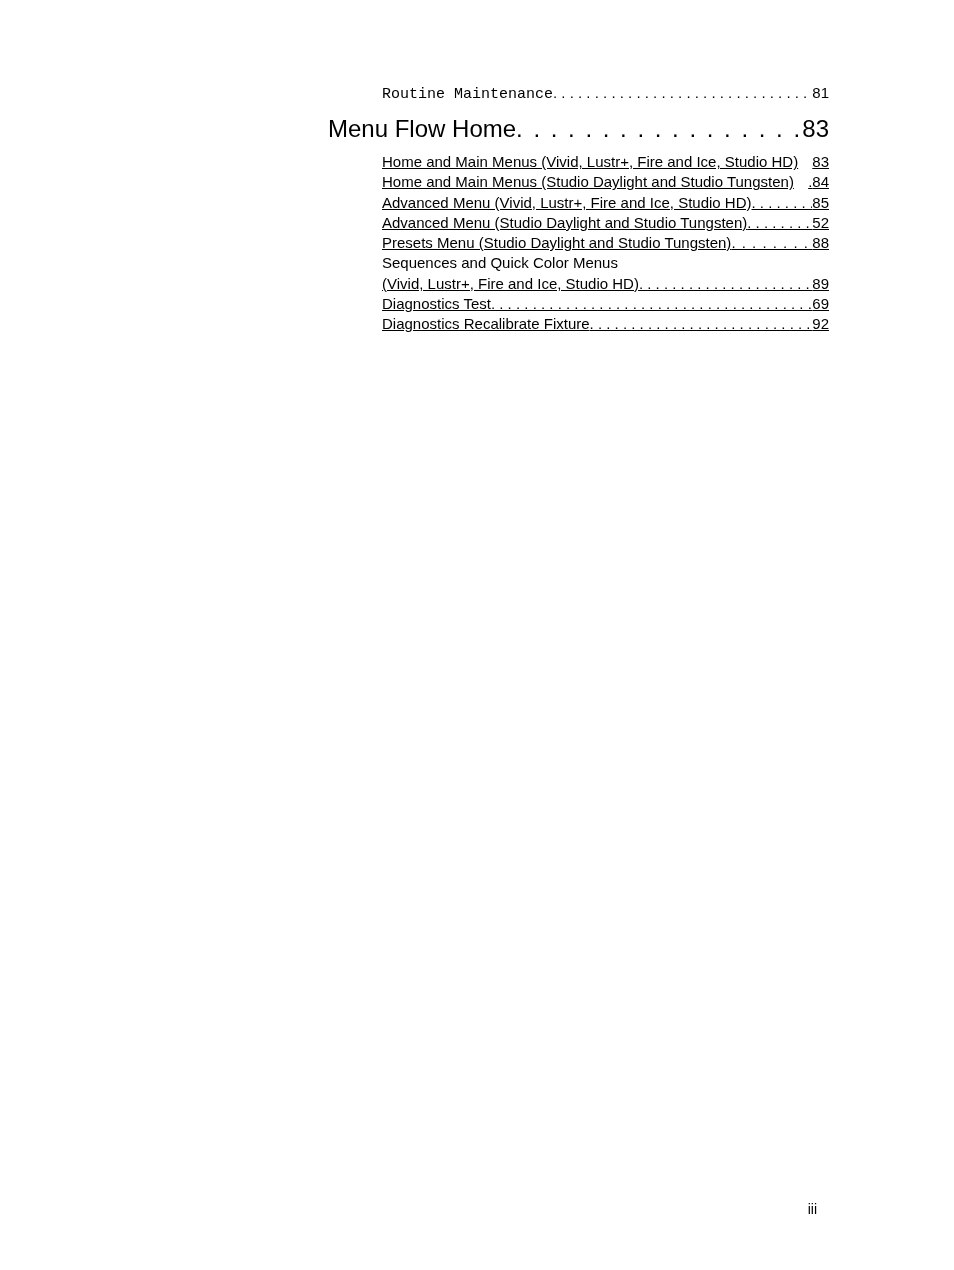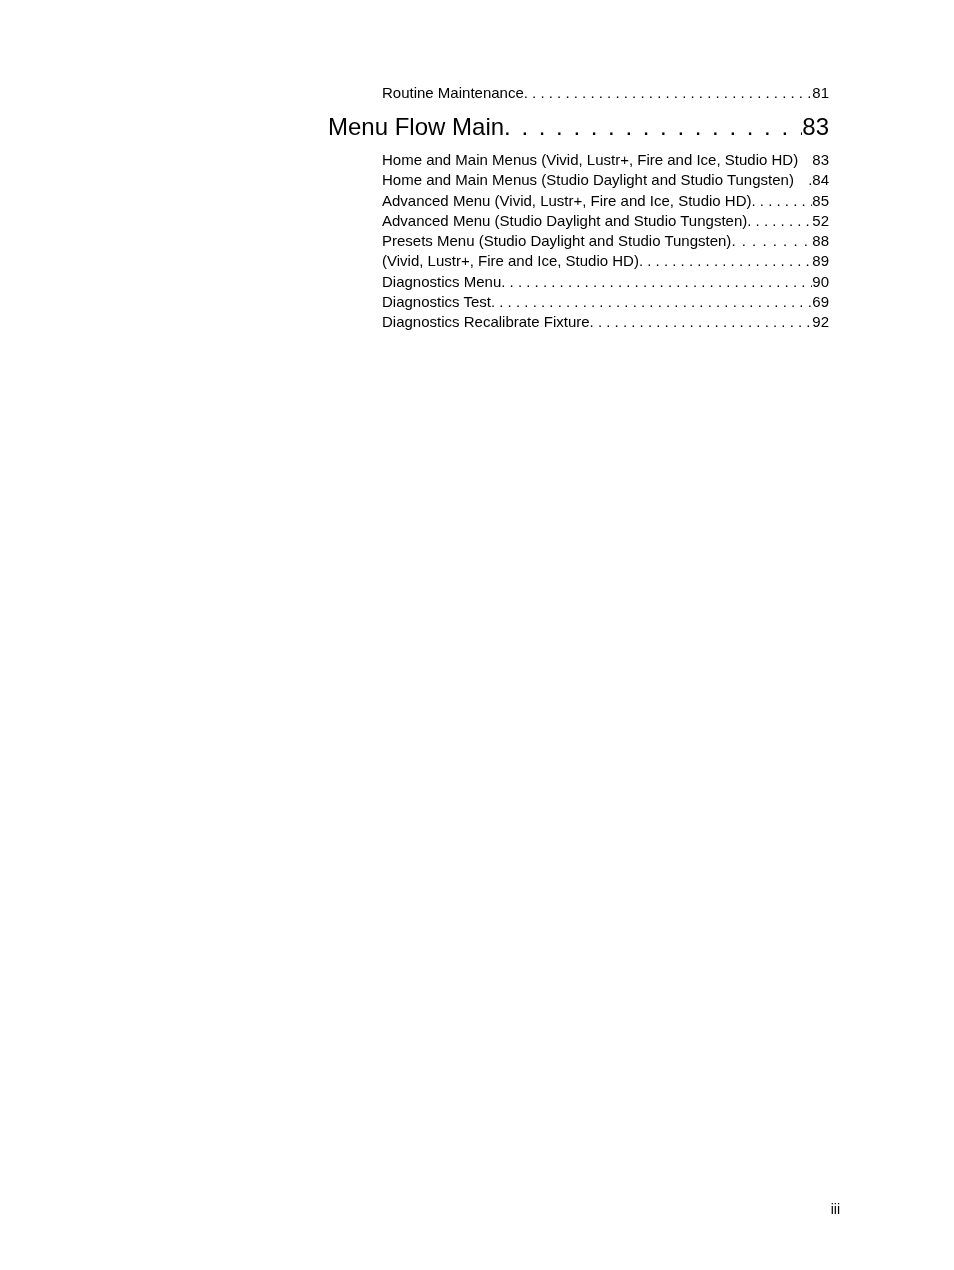--- a/index.html
+++ b/index.html
@@ -54,60 +54,62 @@
     .toc-page {
       flex-shrink: 0;
     }
     .section-level {
       font-size: 15px;
       line-height: 1.4;
       margin-bottom: 2px;
     }
     .section-level .toc-label {
       padding-left: 54px;
+      font-family: Liberation Mono, monospace;
     }
     .chapter-level {
       font-size: 24px;
       line-height: 1.3;
       margin-top: 8px;
       margin-bottom: 8px;
     }
     .sub-level {
       font-size: 15px;
       line-height: 1.35;
+      text-decoration: underline;
     }
     .sub-level .toc-label {
       padding-left: 54px;
     }
     .sub-wrap {
       font-size: 15px;
       line-height: 1.35;
       padding-left: 54px;
       white-space: normal;
     }
     .page-number {
       position: absolute;
       bottom: 53px;
-      right: 114px;
+      right: 137px;
       font-size: 14px;
     }
   </style>
 </head>
 <body>
 
 <div class="page-content">
 
   <div class="toc-line section-level">
     <span class="toc-label">Routine Maintenance</span>
     <span class="toc-dots-tight"></span>
     <span class="toc-page">81</span>
   </div>
 
   <div class="toc-line chapter-level">
-    <span class="toc-label">Menu Flow Main</span>
+    <span class="toc-label">Menu Flow Home</span>
     <span class="toc-dots"></span>
     <span class="toc-page">83</span>
   </div>
 
   <div class="toc-line sub-level">
     <span class="toc-label">Home and Main Menus (Vivid, Lustr+, Fire and Ice, Studio HD)</span>
     <span class="toc-space"></span>
     <span class="toc-page">83</span>
   </div>
 
@@ -129,31 +131,29 @@
     <span class="toc-page">52</span>
   </div>
 
 
   <div class="toc-line sub-level">
     <span class="toc-label">Presets Menu (Studio Daylight and Studio Tungsten)</span>
     <span class="toc-dots-tight" style="letter-spacing:1px"></span>
     <span class="toc-page">88</span>
   </div>
 
+  <div class="sub-wrap">
+    <span>Sequences and Quick Color Menus</span>
+  </div>
   <div class="toc-line sub-level">
     <span class="toc-label">(Vivid, Lustr+, Fire and Ice, Studio HD)</span>
     <span class="toc-dots-tight"></span>
     <span class="toc-page">89</span>
   </div>
 
-  <div class="toc-line sub-level">
-    <span class="toc-label">Diagnostics Menu</span>
-    <span class="toc-dots-tight"></span>
-    <span class="toc-page">90</span>
-  </div>
 
   <div class="toc-line sub-level">
     <span class="toc-label">Diagnostics Test</span>
     <span class="toc-dots-tight"></span>
     <span class="toc-page">69</span>
   </div>
 
   <div class="toc-line sub-level">
     <span class="toc-label">Diagnostics Recalibrate Fixture</span>
     <span class="toc-dots-tight"></span>

